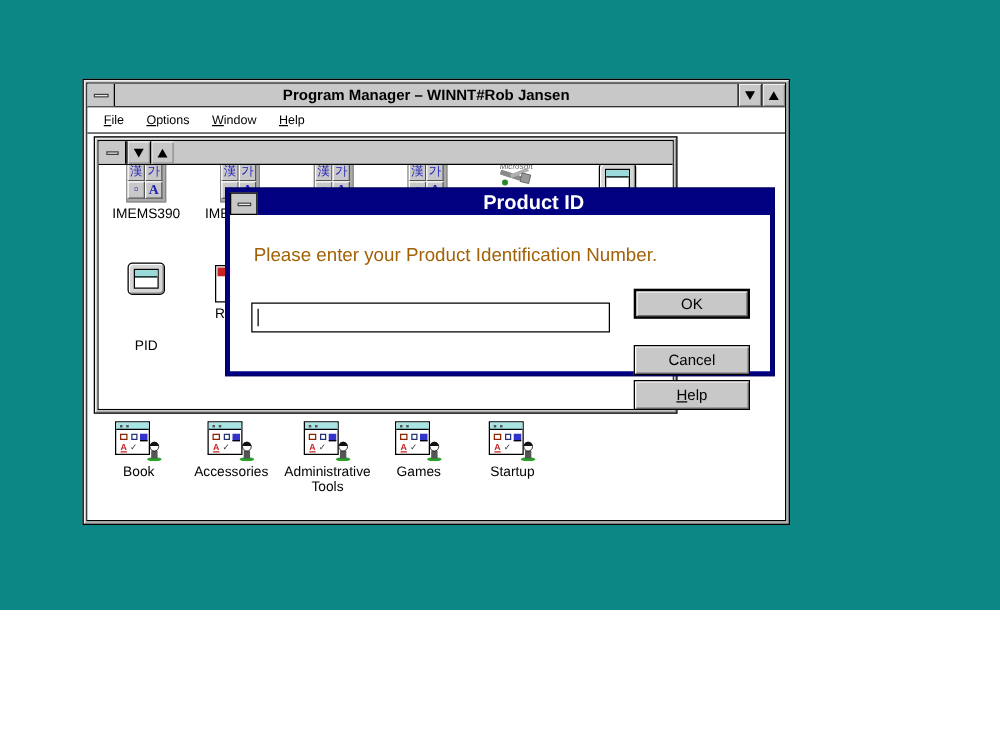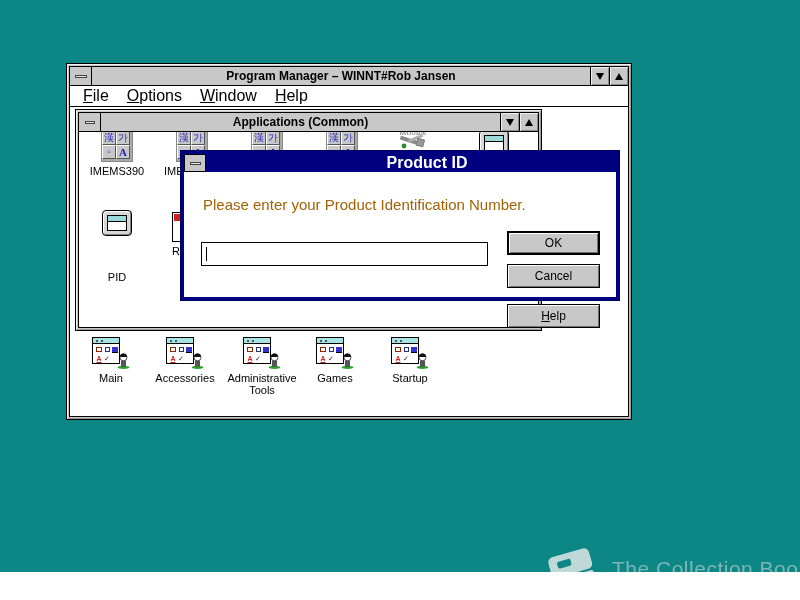--- a/index.html
+++ b/index.html
@@ -1,34 +1,34 @@
 <!DOCTYPE html>
 <html><head>
 <meta charset="utf-8">
 <style>
   html,body{margin:0;padding:0;}
   body{width:800px;height:600px;overflow:hidden;font-family:"Liberation Sans",sans-serif;}
-  .desktop{position:absolute;left:0;top:0;width:800px;height:572px;background:#0d8686;overflow:hidden;}
+  .desktop{position:absolute;left:0;top:0;width:800px;height:488px;background:#0d8686;overflow:hidden;}
 
   
   .winframe{position:absolute;background:#c8c8c8;border:1px solid #000;padding:2px;box-sizing:border-box;
             box-shadow:inset 1px 1px 0 #eee, inset -1px -1px 0 #9a9a9a;}
   .wininner{border:1px solid #000;height:100%;box-sizing:border-box;display:flex;flex-direction:column;background:#fff;}
   .titlebar{height:18px;flex:0 0 18px;background:#c8c8c8;display:flex;align-items:stretch;border-bottom:1px solid #000;}
   .title-text{flex:1;text-align:center;font-size:12px;font-weight:700;color:#000;line-height:18px;
               white-space:nowrap;overflow:hidden;}
   .sysbtn{width:21px;background:#c8c8c8;border-right:1px solid #000;display:flex;align-items:center;justify-content:center;}
   .sysdash{width:12px;height:3px;background:#e8e8e8;border:1px solid #404040;box-sizing:border-box;}
   .tbbtn{width:18px;background:#c8c8c8;border-left:1px solid #000;display:flex;align-items:center;justify-content:center;
          box-shadow:inset 1px 1px 0 #efefef, inset -1px -1px 0 #8a8a8a;}
   .tri-dn{width:0;height:0;border-left:4px solid transparent;border-right:4px solid transparent;border-top:7px solid #000;}
   .tri-up{width:0;height:0;border-left:4px solid transparent;border-right:4px solid transparent;border-bottom:7px solid #000;}
 
   .menubar{height:20px;flex:0 0 20px;background:#fff;border-bottom:1px solid #000;display:flex;align-items:center;
-           font-size:16px;padding-left:4px;}
+           font-size:10px;padding-left:4px;}
   .menuitem{padding:0 9px;color:#000;cursor:default;}
   .ak{text-decoration:underline;}
   .client{flex:1;background:#fff;position:relative;overflow:hidden;}
 
   
   .icon-item{position:absolute;width:76px;display:flex;flex-direction:column;align-items:center;}
   .icon-label{font-size:11px;color:#000;margin-top:3px;text-align:center;line-height:12px;white-space:nowrap;}
   .icon-label.wrap{white-space:normal;width:84px;}
 
   .ime-icon{width:30px;height:30px;border:1px solid #888;background:#aaa;display:grid;
@@ -105,21 +105,20 @@
         <span class="menuitem"><span class="ak">H</span><span>elp</span></span>
       </div>
       <div class="client">
 
         <div class="winframe" style="left:5px;top:2px;width:467px;height:222px;">
           <div class="wininner">
             <div class="titlebar">
               <div class="sysbtn">
                   <div class="sysdash" style="width:10px;"></div>
                 </div>
-              <div class="title-text">Applications (Common)</div>
               <div class="tbbtn">
                   <div class="tri-dn"></div>
                 </div>
               <div class="tbbtn">
                   <div class="tri-up"></div>
                 </div>
             </div>
             <div class="client">
 
               <div class="icon-item" style="left:0px;top:-2px;">
@@ -220,21 +219,21 @@
                   <span class="gc"></span>
               </div>
             </div>
             <svg class="grp-person" width="13" height="17" viewBox="0 0 12 16">
               <ellipse cx="6" cy="14.5" rx="5.5" ry="1.5" fill="#2aa22a"></ellipse>
               <rect x="3.6" y="8" width="4.8" height="6" fill="#555"></rect>
               <circle cx="6" cy="5" r="3.3" fill="#fff" stroke="#000" stroke-width="0.6"></circle>
               <path d="M2.7 4.6 A3.3 3.3 0 0 1 9.3 4.6 Z" fill="#111"></path>
             </svg>
           </div>
-          <div class="icon-label">Main</div>
+          <div class="icon-label">Book</div>
         </div>
 
         <div class="icon-item" style="left:77px;top:230px;">
           <div class="grp-icon">
             <div class="grp-win">
                 <div class="grp-cap">
                   <i></i>
                   <i></i>
                 </div>
               <div class="grp-cells">
@@ -369,21 +368,21 @@
         </div>
       <div class="dlg-title">Product ID</div>
     </div>
     <div class="dlg-body">
       <div class="dlg-msg">Please enter your Product Identification Number.</div>
       <input class="dlg-input" type="text" value="" style="">
       <div class="caret"></div>
       <div class="btn default" style="top:11px;">
           <span>OK</span>
         </div>
-      <div class="btn" style="top:44px;">
+      <div class="btn" style="top:56px;">
           <span>Cancel</span>
         </div>
       <div class="btn" style="top:84px;">
           <span><span class="ak">H</span><span>elp</span></span>
         </div>
     </div>
   </div>
 
   <div class="watermark">
     <svg width="54" height="50" viewBox="0 0 54 50">

